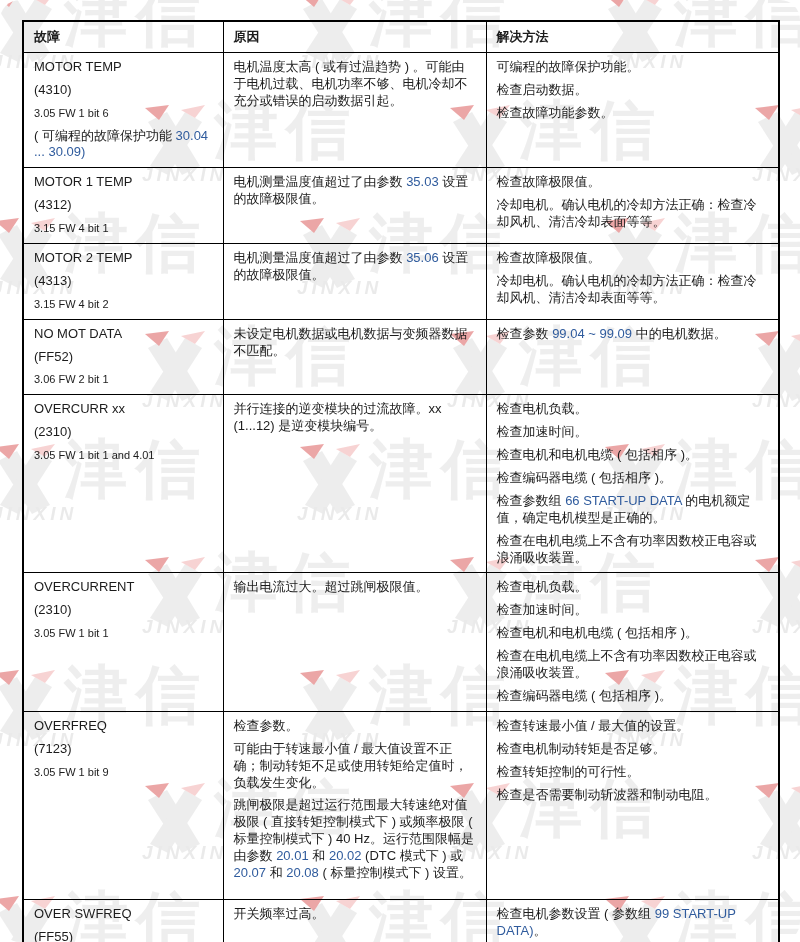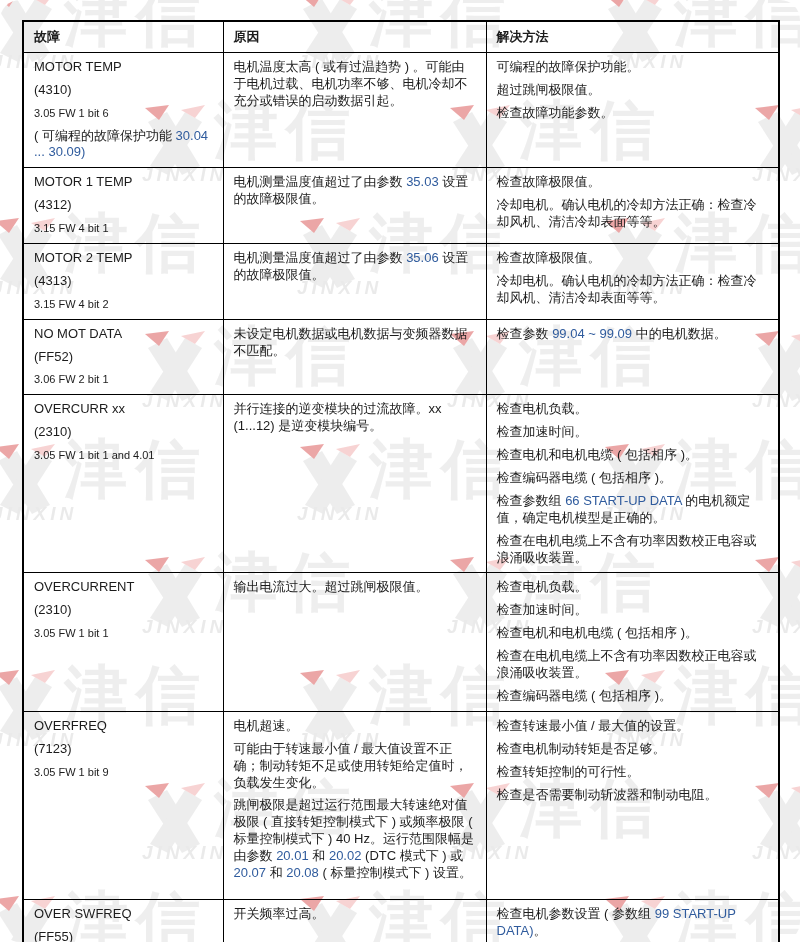--- a/index.html
+++ b/index.html
@@ -355,21 +355,21 @@
           <p><span>MOTOR TEMP</span></p>
           <p><span>(4310)</span></p>
           <p><span class="small">3.05 FW 1 bit 6</span></p>
           <p><span>( 可编程的故障保护功能 </span><span class="link">30.04 ... 30.09)</span></p>
         </td>
         <td>
           <p><span>电机温度太高 ( 或有过温趋势 ) 。可能由于电机过载、电机功率不够、电机冷却不充分或错误的启动数据引起。</span></p>
         </td>
         <td>
           <p><span>可编程的故障保护功能。</span></p>
-          <p><span>超过跳闸极限值。</span></p>
+          <p><span>检查启动数据。</span></p>
           <p><span>检查故障功能参数。</span></p>
         </td>
       </tr>
       <tr>
         <td>
           <p><span>MOTOR 1 TEMP</span></p>
           <p><span>(4312)</span></p>
           <p><span class="small">3.15 FW 4 bit 1</span></p>
         </td>
         <td>
@@ -442,21 +442,21 @@
           <p><span>检查编码器电缆 ( 包括相序 )。</span></p>
         </td>
       </tr>
       <tr>
         <td>
           <p><span>OVERFREQ</span></p>
           <p><span>(7123)</span></p>
           <p><span class="small">3.05 FW 1 bit 9</span></p>
         </td>
         <td>
-          <p><span>电机超速。</span></p>
+          <p><span>检查参数。</span></p>
           <p><span>可能由于转速最小值 / 最大值设置不正确；制动转矩不足或使用转矩给定值时，负载发生变化。</span></p>
           <p><span>跳闸极限是超过运行范围最大转速绝对值极限 ( 直接转矩控制模式下 ) 或频率极限 ( 标量控制模式下 ) 40 Hz。运行范围限幅是由参数 </span><span class="link">20.01</span><span> 和 </span><span class="link">20.02</span><span> (DTC 模式下 ) 或 </span><span class="link">20.07</span><span> 和 </span><span class="link">20.08</span><span> ( 标量控制模式下 ) 设置。</span></p>
         </td>
         <td>
           <p><span>检查转速最小值 / 最大值的设置。</span></p>
           <p><span>检查电机制动转矩是否足够。</span></p>
           <p><span>检查转矩控制的可行性。</span></p>
           <p><span>检查是否需要制动斩波器和制动电阻。</span></p>
         </td>
       </tr>

